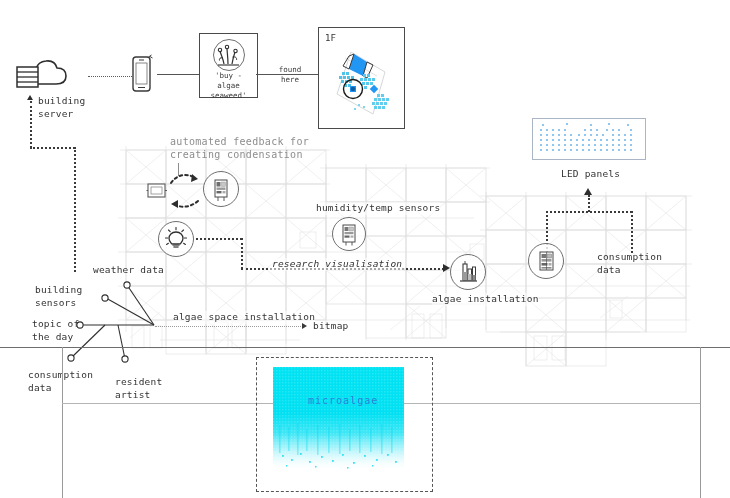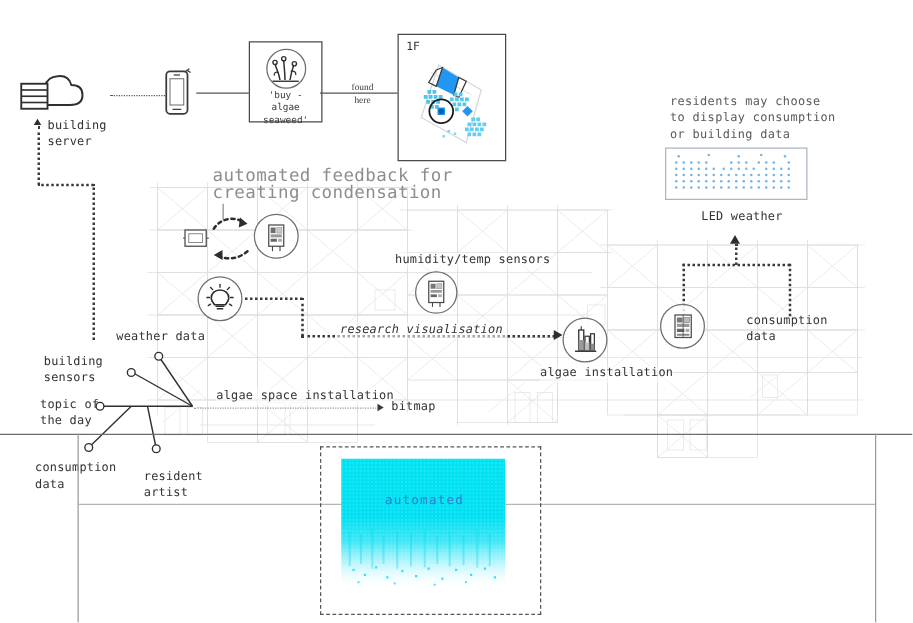--- a/index.html
+++ b/index.html
@@ -5,21 +5,21 @@
   html,body{margin:0;padding:0;background:#ffffff;}
   body{width:730px;height:498px;position:relative;overflow:hidden;
        font-family:"DejaVu Sans Mono","Liberation Mono",monospace;color:#222;}
   #stage{position:absolute;left:0;top:0;width:730px;height:498px;}
   .abs{position:absolute;}
 
   
   .title{font-family:"DejaVu Sans Mono","Liberation Mono",monospace;
          font-size:27px;letter-spacing:0.5px;color:#1a1a1a;font-weight:400;white-space:nowrap;}
   .lbl{font-size:9.5px;line-height:12.5px;color:#333;white-space:pre;letter-spacing:0.2px;}
-  .lbl-grey{font-size:14px;line-height:13px;color:#8d8d8d;white-space:pre;letter-spacing:0.3px;}
+  .lbl-grey{font-size:10px;line-height:13px;color:#8d8d8d;white-space:pre;letter-spacing:0.3px;}
   .lbl-mid{font-size:9.5px;line-height:13px;color:#5a5a5a;white-space:pre;letter-spacing:0.3px;}
   .lbl-sm{font-size:7.5px;line-height:10px;color:#3a3a3a;white-space:pre;text-align:center;}
   .lbl-box{font-size:9px;color:#333;}
   .lbl-cyan{font-size:10px;color:#2b7fd4;letter-spacing:1px;}
 
   
   .boxline{border:1px solid #4a4a4a;background:transparent;}
   .panel-light{border:1px solid #aab6c6;background:#fff;}
   .dashbox{border:1px dashed #555;background:transparent;}
 
@@ -249,21 +249,21 @@
         <path d="M18.5 17 C22 16.5 23 18 22.5 20" fill="none" stroke="#2f2f2f" stroke-width="1"></path>
         <line x1="4" y1="25" x2="25" y2="25" stroke="#2f2f2f" stroke-width="1.1"></line>
       </svg>
     </div>
     <div class="abs lbl-sm" style="left:0;top:37px;width:57px;">'buy -
 algae
 seaweed'</div>
   </div>
 
   <div class="abs hline" style="left:256px;top:74px;width:64px;"></div>
-  <div class="abs lbl-sm" style="left:272px;top:65px;width:36px;font-family:Liberation Serif, serif;">found
+  <div class="abs lbl-sm" style="left:272px;top:65px;width:36px;">found
 here</div>
 
   <div class="abs boxline" style="left:318px;top:27px;width:85px;height:100px;background:#fff;">
     <div class="abs lbl-box" style="left:6px;top:5px;">1F</div>
     <div id="mapwrap" class="abs" style="left:8px;top:14px;">
       <svg width="72" height="82" viewBox="0 0 72 82">
 
         <path d="M24 10 L58 30 L46 72 L10 52 Z" fill="none" stroke="#d8d8dc" stroke-width="1"></path>
         <path d="M18 16 L50 34" fill="none" stroke="#e2e2e6" stroke-width="1"></path>
 
@@ -318,23 +318,20 @@
           <rect x="27" y="66" width="2" height="2"></rect>
         </g>
 
         <circle cx="26" cy="47" r="9.5" fill="none" stroke="#1a1a1a" stroke-width="1.4"></circle>
         <path d="M23 44 l6 0 l0 6 l-6 0 z" fill="#2196f3"></path>
         <circle cx="26" cy="47" r="2.3" fill="#0b5fa5"></circle>
       </svg>
     </div>
   </div>
 
-  <div class="abs lbl-mid" style="left:536px;top:75px;">residents may choose
-to display consumption
-or building data</div>
 
   <div class="abs panel-light" style="left:532px;top:118px;width:112px;height:40px;">
     <svg width="110" height="38" viewBox="0 0 110 38">
       <g fill="#6db4e8">
 
         <circle cx="10" cy="6" r="1"></circle>
           <circle cx="34" cy="5" r="1"></circle>
           <circle cx="58" cy="6" r="1"></circle>
         <circle cx="76" cy="5" r="1"></circle>
           <circle cx="95" cy="6" r="1"></circle>
@@ -414,21 +411,21 @@
         <circle cx="62" cy="31" r="1"></circle>
           <circle cx="68" cy="31" r="1"></circle>
           <circle cx="74" cy="31" r="1"></circle>
         <circle cx="80" cy="31" r="1"></circle>
           <circle cx="86" cy="31" r="1"></circle>
           <circle cx="92" cy="31" r="1"></circle>
         <circle cx="98" cy="31" r="1"></circle>
       </g>
     </svg>
   </div>
-  <div class="abs lbl" style="left:561px;top:168px;">LED weather</div>
+  <div class="abs lbl" style="left:561px;top:168px;">LED panels</div>
 
   <div class="abs arrowU" style="left:584px;top:188px;"></div>
   <div class="abs dotted-v" style="left:588px;top:195px;height:17px;"></div>
   <div class="abs dotted-h" style="left:546px;top:211px;width:86px;"></div>
   <div class="abs dotted-v" style="left:546px;top:211px;height:42px;"></div>
   <div class="abs dotted-v" style="left:631px;top:211px;height:42px;"></div>
 
   <div class="abs lbl" style="left:597px;top:251px;">consumption
 data</div>
 
@@ -632,15 +629,15 @@
           <rect x="103" y="92" width="1.8" height="1.8"></rect>
         <rect x="114" y="87" width="1.8" height="1.8"></rect>
           <rect x="122" y="94" width="1.8" height="1.8"></rect>
         <rect x="13" y="98" width="1.5" height="1.5"></rect>
           <rect x="42" y="99" width="1.5" height="1.5"></rect>
         <rect x="74" y="100" width="1.5" height="1.5"></rect>
           <rect x="99" y="98" width="1.5" height="1.5"></rect>
       </g>
     </svg>
   </div>
-  <div class="abs lbl-cyan" style="left:308px;top:395px;">automated</div>
+  <div class="abs lbl-cyan" style="left:308px;top:395px;">microalgae</div>
 
 </div>
 
 </body></html>

